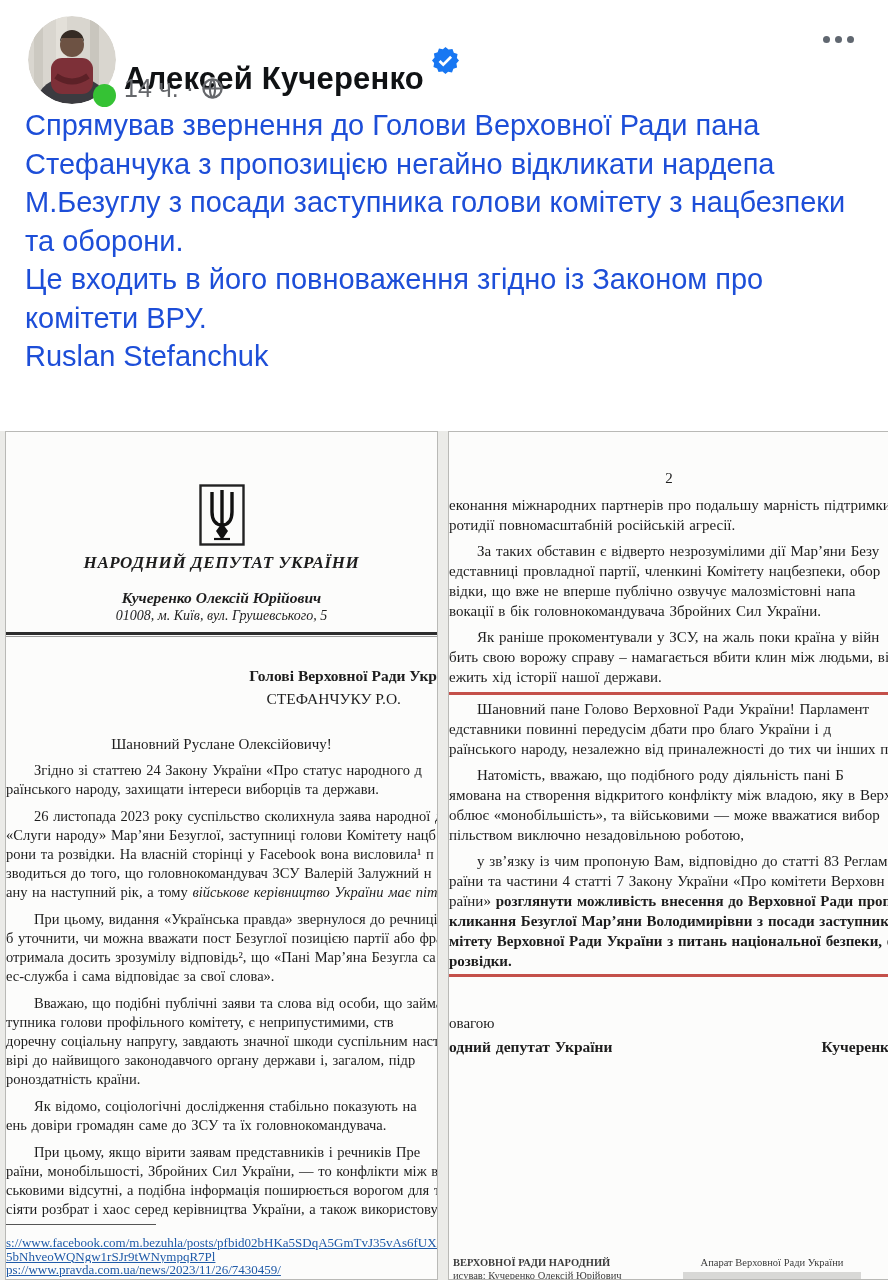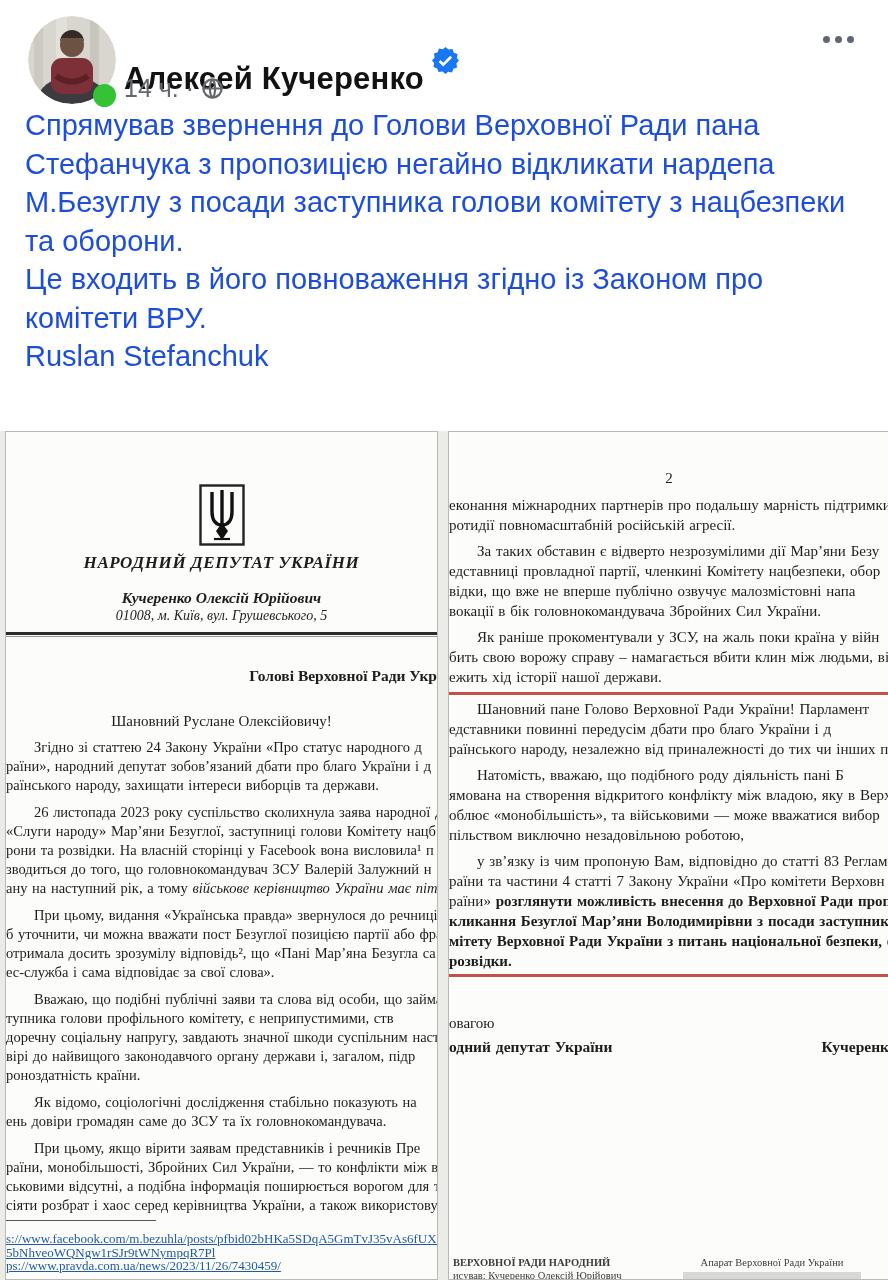--- a/index.html
+++ b/index.html
@@ -131,28 +131,28 @@
         <path d="M15 55h16" stroke="#111" stroke-width="2.2"></path>
       </svg>
     </div>
     <div class="ctr lh-title">НАРОДНИЙ ДЕПУТАТ УКРАЇНИ</div>
     <div class="ctr lh-name">Кучеренко Олексій Юрійович</div>
     <div class="ctr lh-addr">01008, м. Київ, вул. Грушевського, 5</div>
     <div class="lh-rule"></div>
 
     <div class="addressee">
       <div class="addr1">Голові Верховної Ради Укр</div>
+      <div class="addr2">СТЕФАНЧУКУ Р.О.</div>
     </div>
 
     <div class="ctr salutation">Шановний Руслане Олексійовичу!</div>
 
     <div class="body-l">
       <div class="para">
         <div class="ln ind">Згідно зі статтею 24 Закону України «Про статус народного д</div>
-        <div class="ln">раїни», народний депутат зобов’язаний дбати про благо України і д</div>
         <div class="ln">раїнського народу, захищати інтереси виборців та держави.</div>
       </div>
       <div class="para">
         <div class="ln ind">26 листопада 2023 року суспільство сколихнула заява народної де</div>
         <div class="ln">«Слуги народу» Мар’яни Безуглої, заступниці голови Комітету нацб</div>
         <div class="ln">рони та розвідки. На власній сторінці у Facebook вона висловила¹ п</div>
         <div class="ln">зводиться до того, що головнокомандувач ЗСУ Валерій Залужний н</div>
         <div class="ln"><span>ану на наступний рік, а тому </span><span class="i">військове керівництво України має піти.</span></div>
       </div>
       <div class="para">

